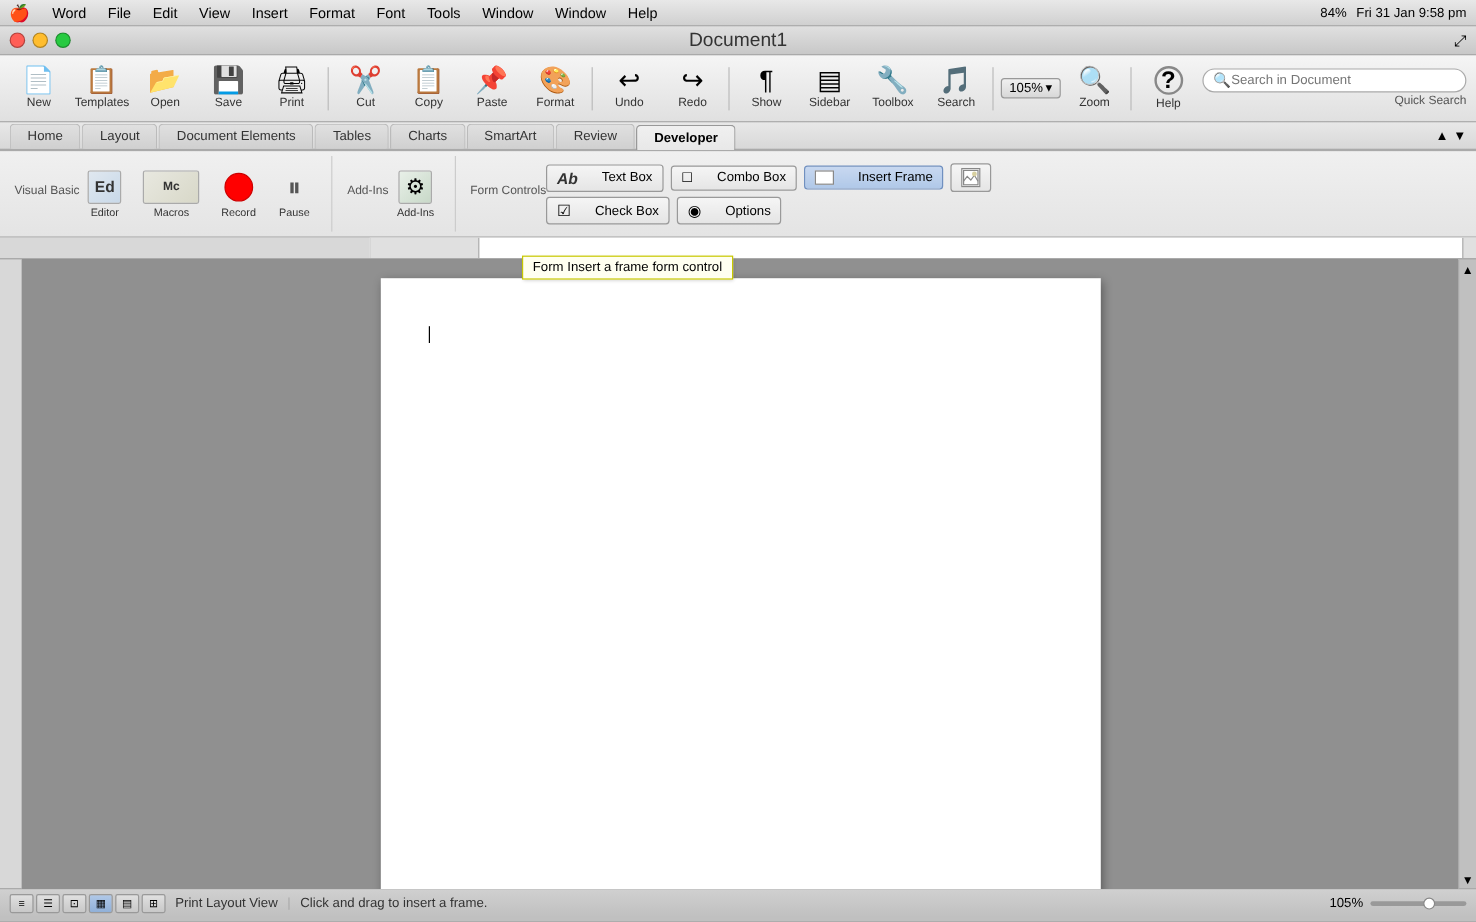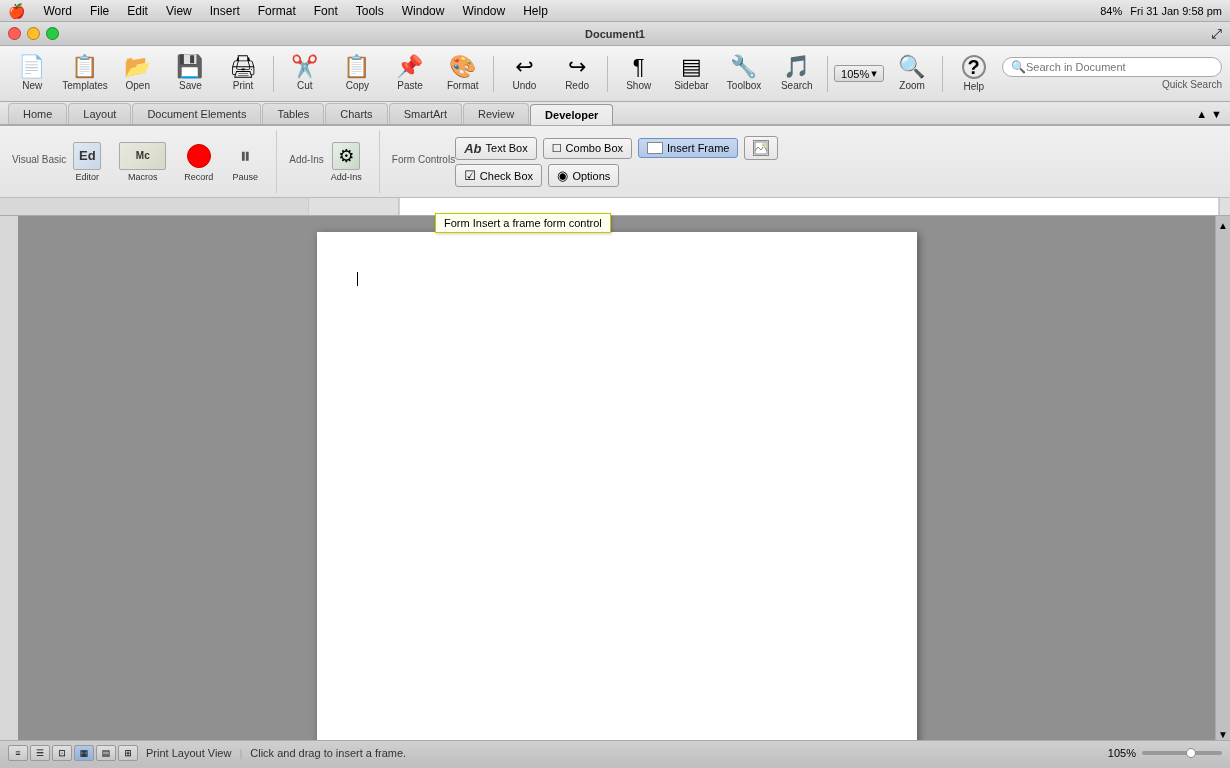--- a/index.html
+++ b/index.html
@@ -62,21 +62,21 @@
     .window-btn {
       width: 13px;
       height: 13px;
       border-radius: 50%;
       border: 1px solid rgba(0,0,0,0.3);
       cursor: pointer;
     }
     .window-btn.close { background: #ff5f57; }
     .window-btn.minimize { background: #ffbd2e; }
     .window-btn.maximize { background: #28ca41; }
-    .title-bar .title { font-size: 11px; font-weight: bold; color: #333; }
+    .title-bar .title { font-size: 16px; font-weight: normal; color: #333; }
     .title-bar .right-controls {
       position: absolute;
       right: 8px;
       display: flex;
       align-items: center;
       gap: 8px;
     }
 
     
     .toolbar {
@@ -240,21 +240,21 @@
       white-space: nowrap;
     }
     .form-ctrl-row {
       display: flex;
       gap: 6px;
       align-items: center;
     }
     .form-btn {
       display: flex;
       align-items: center;
-      gap: 4px;
+      gap: 20px;
       padding: 3px 8px;
       border: 1px solid #999;
       border-radius: 3px;
       background: linear-gradient(to bottom, #f5f5f5, #e5e5e5);
       cursor: pointer;
       font-size: 11px;
       white-space: nowrap;
     }
     .form-btn.highlighted {
       background: linear-gradient(to bottom, #c8d8f0, #b0c8e8);

